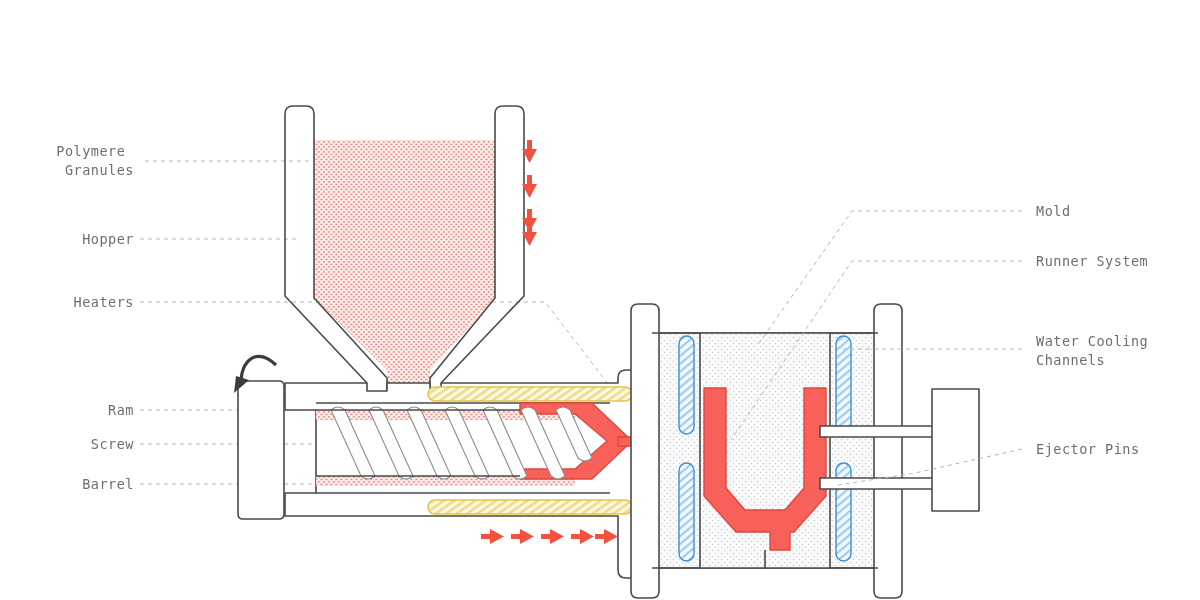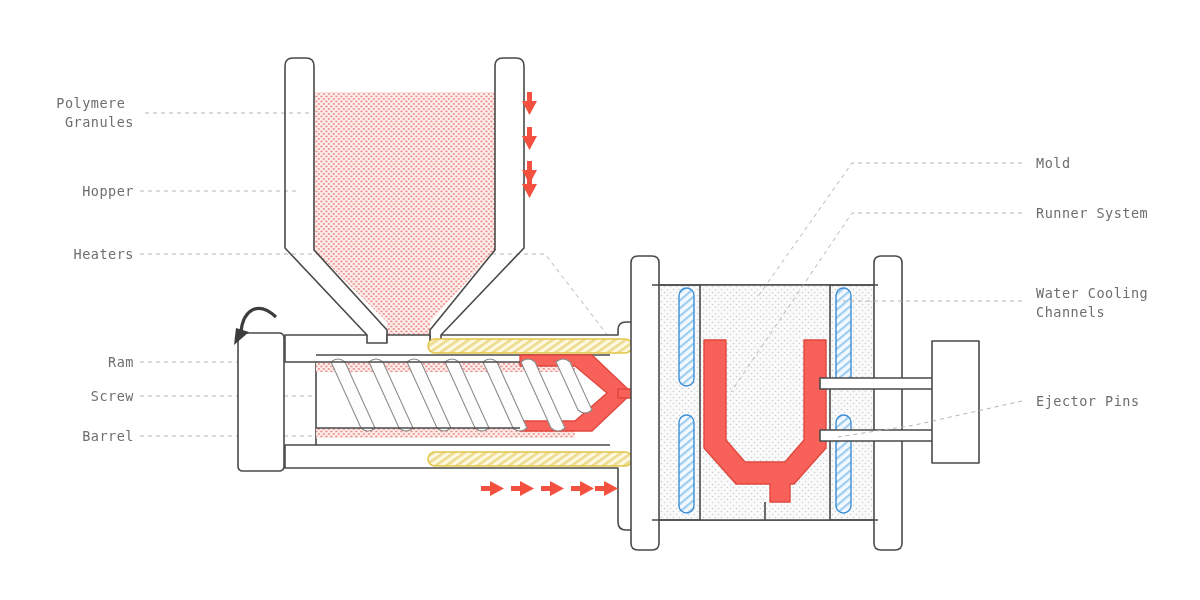--- a/index.html
+++ b/index.html
@@ -10,20 +10,21 @@
   body {
     width: 1200px;
     height: 600px;
     font-family: "DejaVu Sans Mono", "Liberation Mono", monospace;
     overflow: hidden;
   }
   #diagram-root {
     position: relative;
     width: 1200px;
     height: 488px;
+    margin-top: 48px;
   }
   svg#machine-svg {
     display: block;
     width: 1200px;
     height: 600px;
   }
   .lbl {
     font-family: "DejaVu Sans Mono", "Liberation Mono", monospace;
     font-size: 13.5px;
     fill: #6e6e6e;

